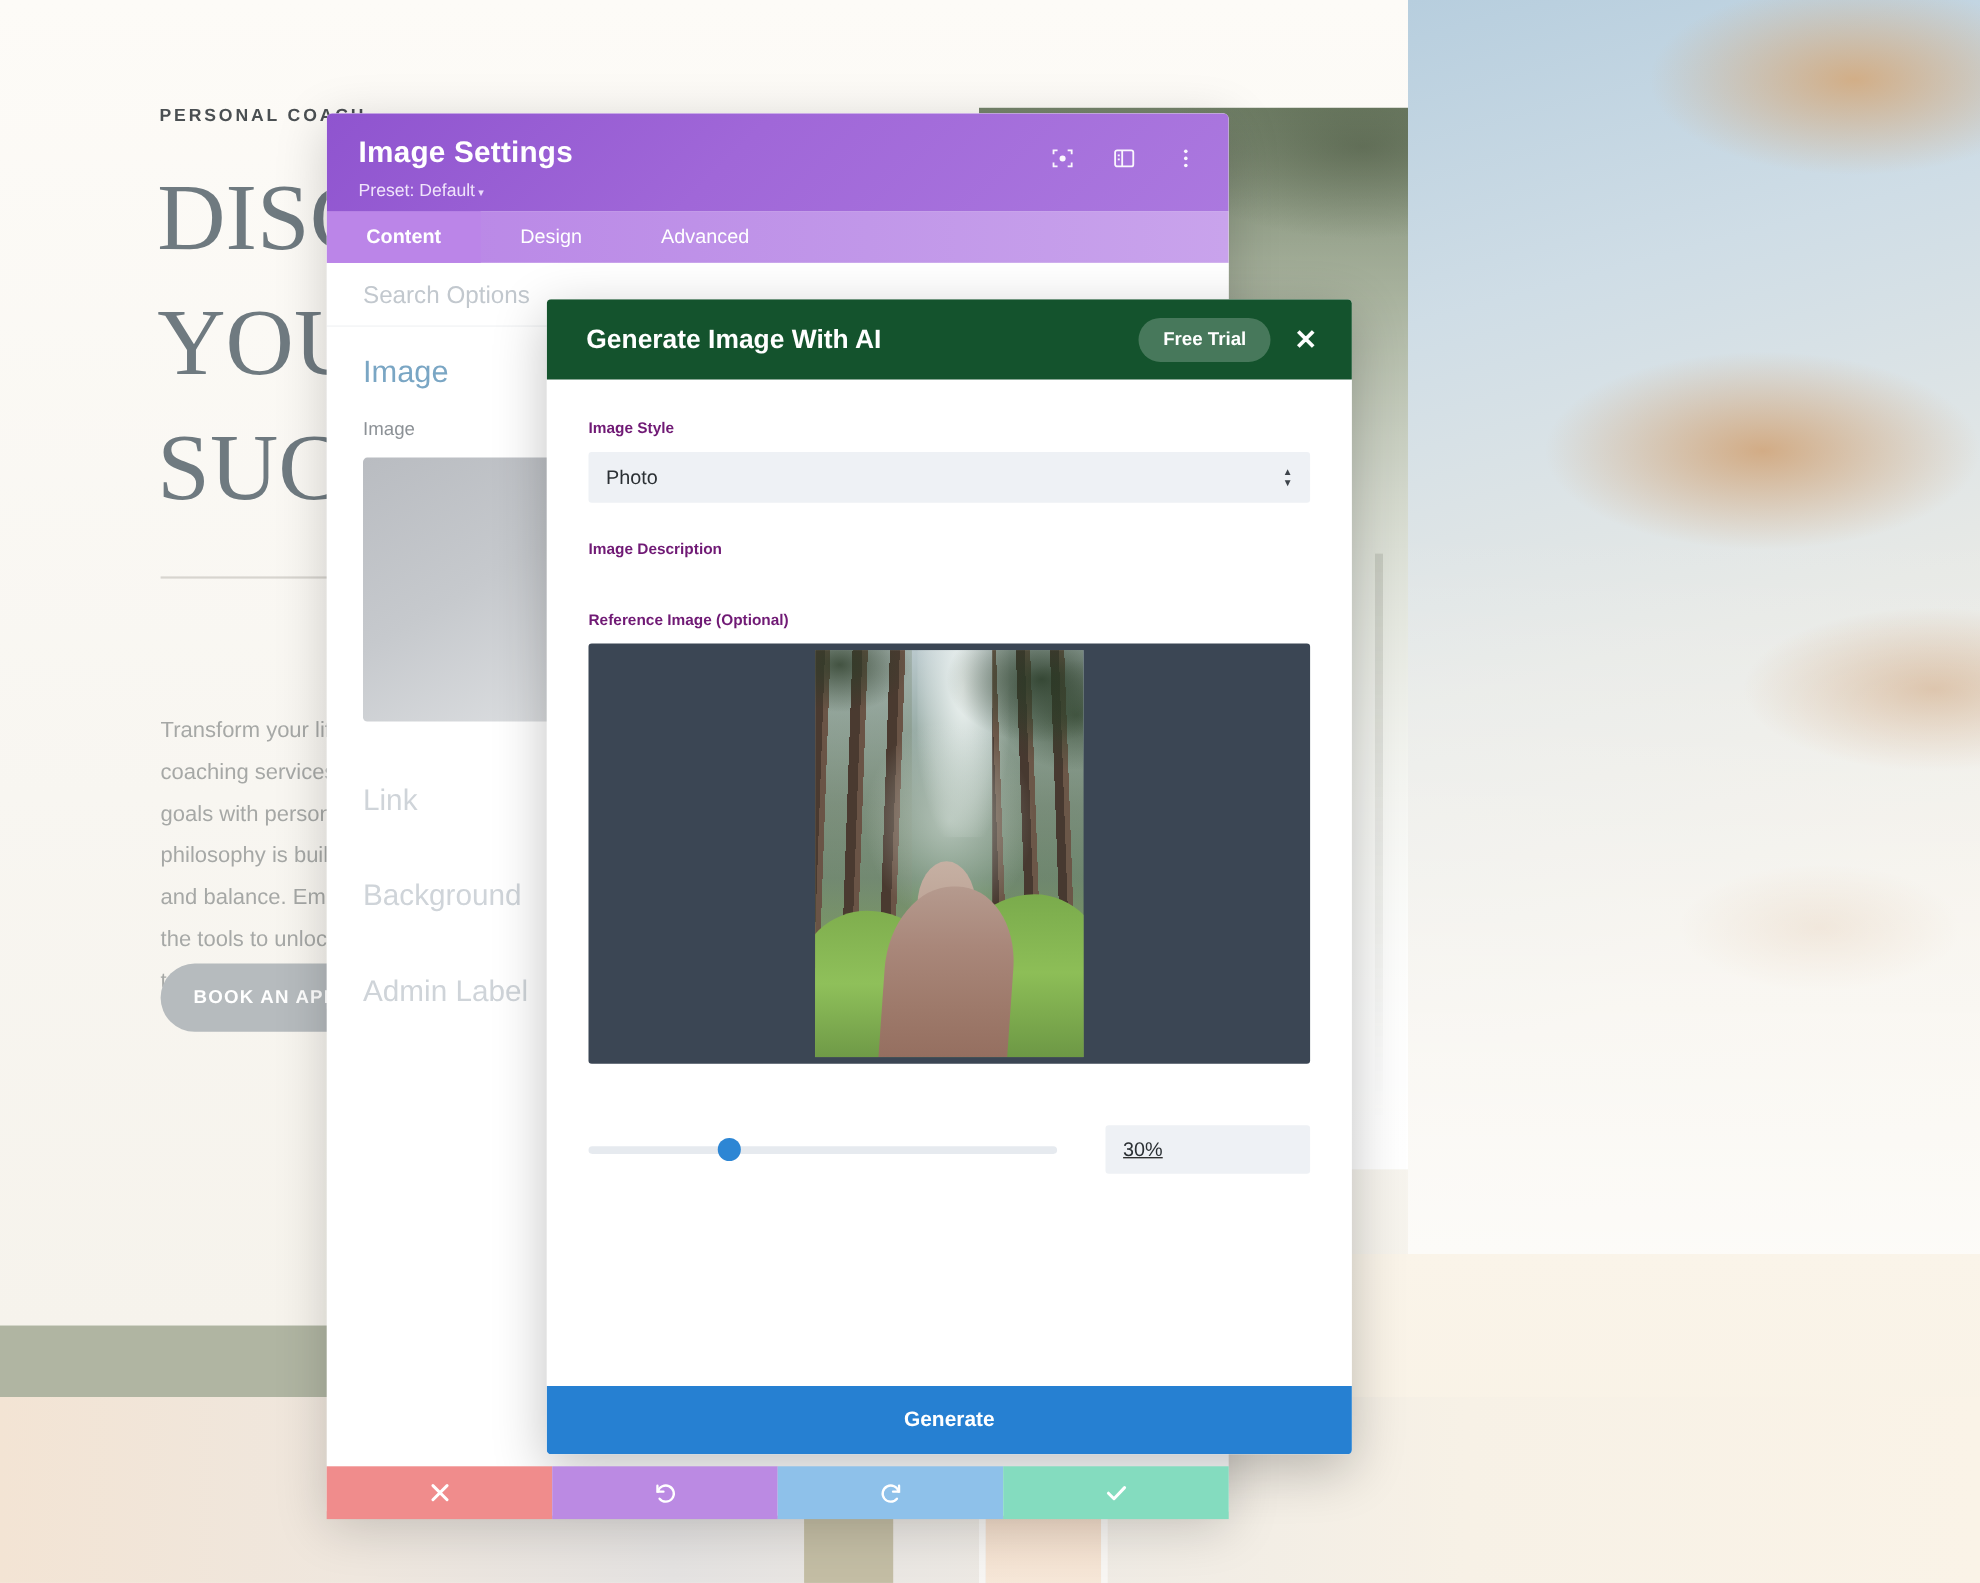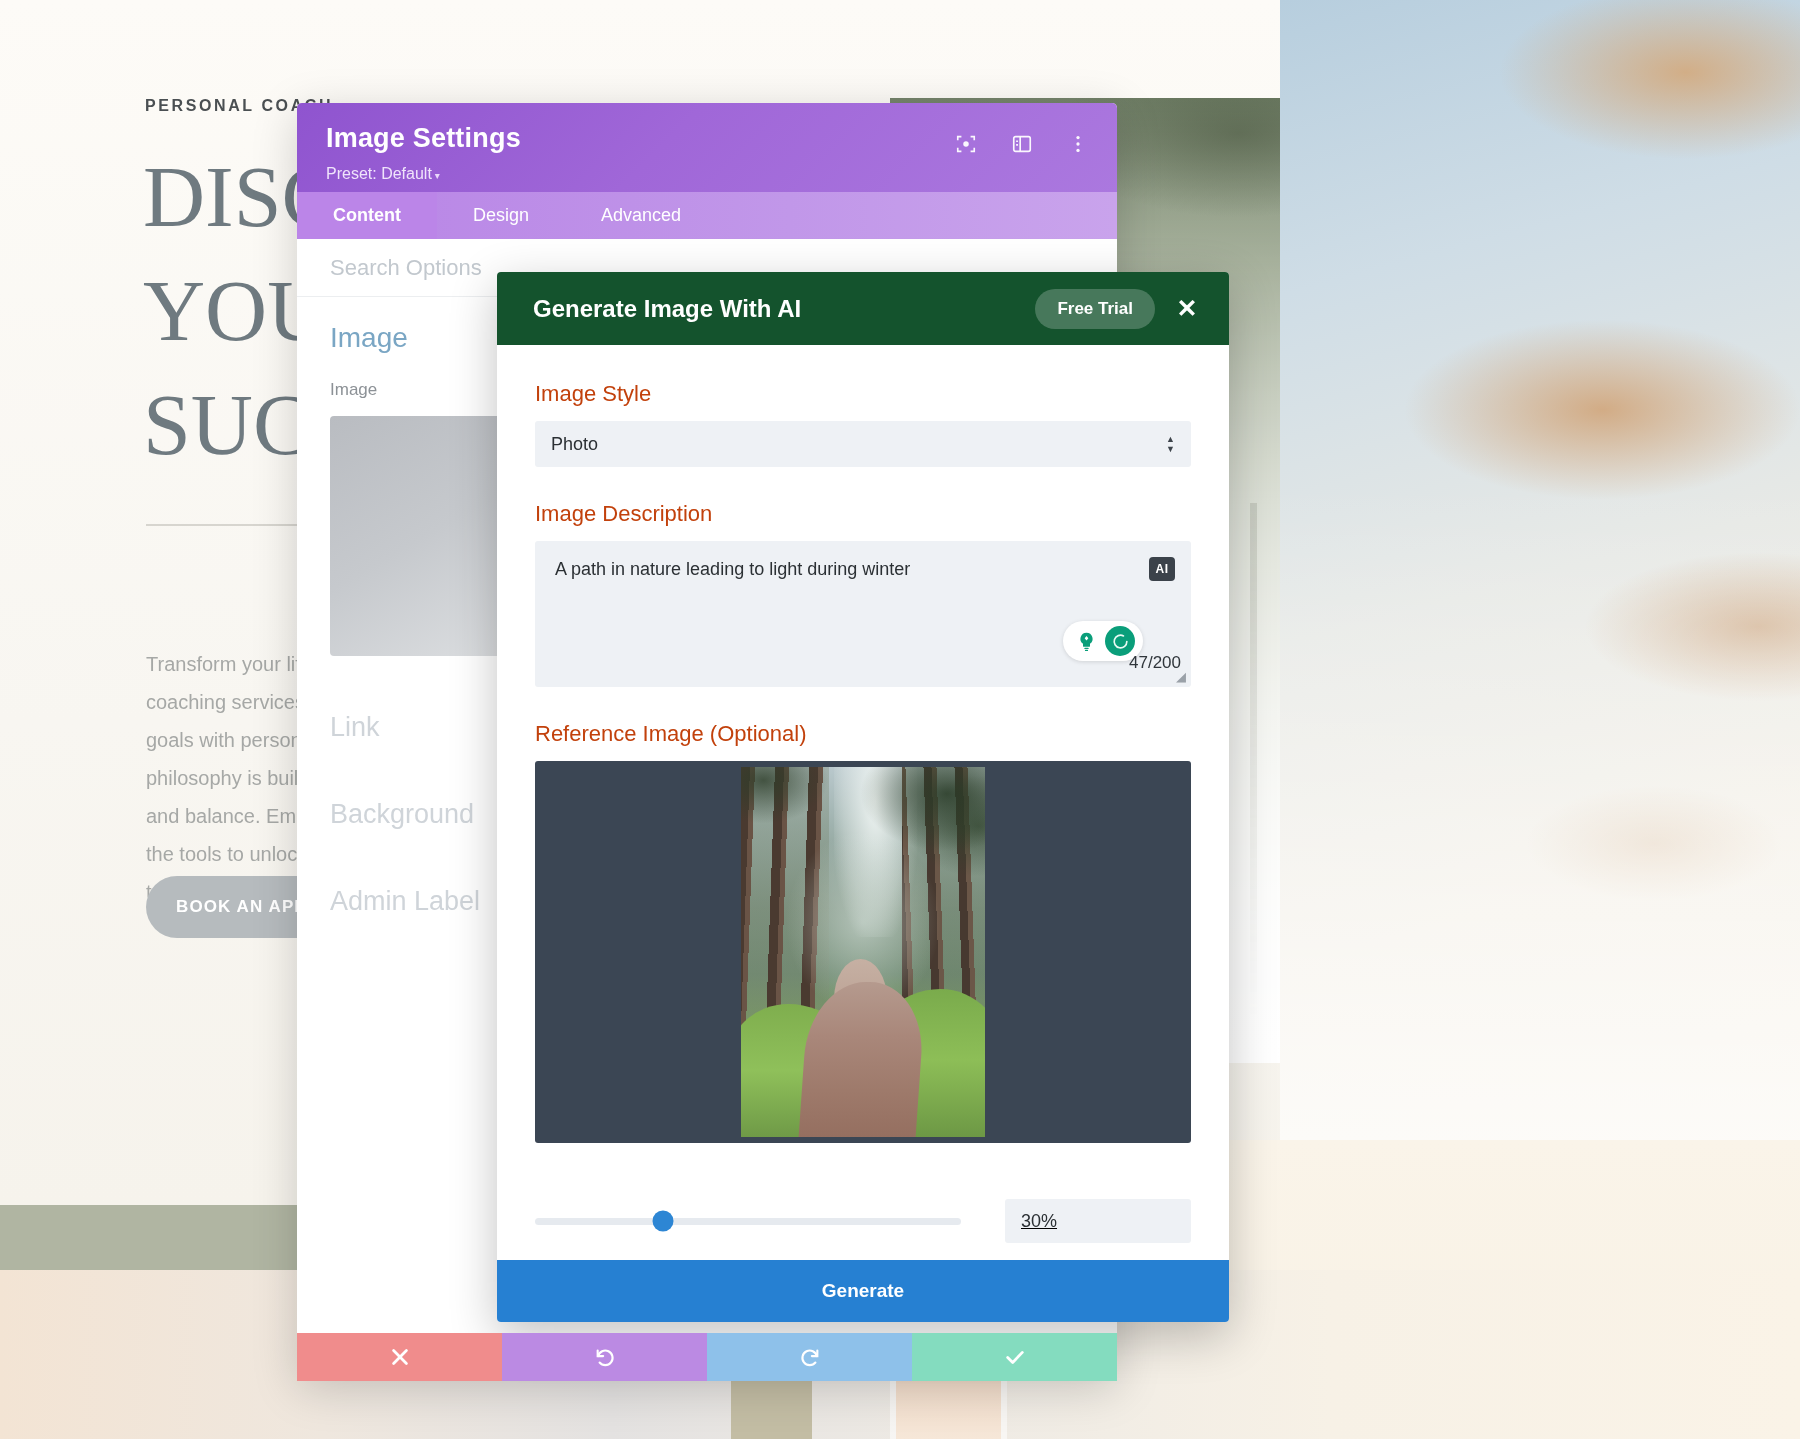--- a/index.html
+++ b/index.html
@@ -176,21 +176,21 @@
   .free-trial {
     background: rgba(255,255,255,.22); color:#fff; font-size: 17px; font-weight: 700;
     border-radius: 22px; padding: 10px 22px; margin-right: 12px; cursor: pointer;
   }
   .ai-close {
     color:#fff; font-size: 25px; font-weight: 700; width: 40px; height: 40px;
     display:flex; align-items:center; justify-content:center; cursor:pointer;
   }
   .ai-content { flex: 1 1 auto; padding: 36px 38px 0 38px; overflow: hidden; }
 
-  .ai-label { font-size: 22px; font-weight: 400; color: #c2410c; margin-bottom: 14px; }
+  .ai-label { font-size: 14px; font-weight: 700; color: #701a75; margin-bottom: 14px; }
   .ai-select {
     position: relative; height: 46px; background: #eef1f5; border-radius: 3px;
     display: flex; align-items: center; padding: 0 16px;
     font-size: 18px; color: #2b3034; cursor: pointer;
   }
   .ai-select .spin {
     position: absolute; right: 16px; top: 50%; transform: translateY(-50%);
     display:flex; flex-direction:column; gap:3px; color:#3d444b;
   }
   .ai-select .spin i { font-style: normal; font-size: 9px; line-height: 7px; }
@@ -404,41 +404,20 @@
         <span>Photo</span>
         <span class="spin">
             <i>▲</i>
             <i>▼</i>
           </span>
       </div>
 
       <div class="gap-lg"></div>
 
       <div class="ai-label">Image Description</div>
-      <div class="ai-textarea-wrap">
-        <div class="ai-textarea-text">A path in nature leading to light during winter</div>
-        <div class="ai-badge">AI</div>
-        <div class="ai-pill">
-          <span class="pill-ico">
-            <svg viewBox="0 0 24 24" width="21" height="21" fill="#0a9e7a">
-              <path d="M12 2a7 7 0 0 0-4 12.7V17a1 1 0 0 0 1 1h6a1 1 0 0 0 1-1v-2.3A7 7 0 0 0 12 2z"></path>
-              <rect x="9.5" y="19" width="5" height="1.7" rx=".8"></rect>
-              <rect x="10.2" y="21.4" width="3.6" height="1.5" rx=".7"></rect>
-              <path d="M12 5.6l2.1 2.6L12 10.8 9.9 8.2z" fill="#ffffff"></path>
-            </svg>
-          </span>
-          <span class="pill-ico solid">
-            <svg viewBox="0 0 24 24" width="19" height="19" fill="none" stroke="#eafaf4" stroke-width="2.1" stroke-linecap="round">
-              <path d="M20 12a8 8 0 1 1-4.2-7"></path>
-            </svg>
-          </span>
-        </div>
-        <div class="char-count">47/200</div>
-        <div class="resize-grip">◢</div>
-      </div>
 
       <div class="gap-lg"></div>
 
       <div class="ai-label">Reference Image (Optional)</div>
       <div class="ref-frame">
         <div class="ref-img">
           <div class="sky"></div>
           <div class="trunks-l"></div>
           <div class="trunks-r"></div>
           <div class="canopy-l"></div>

